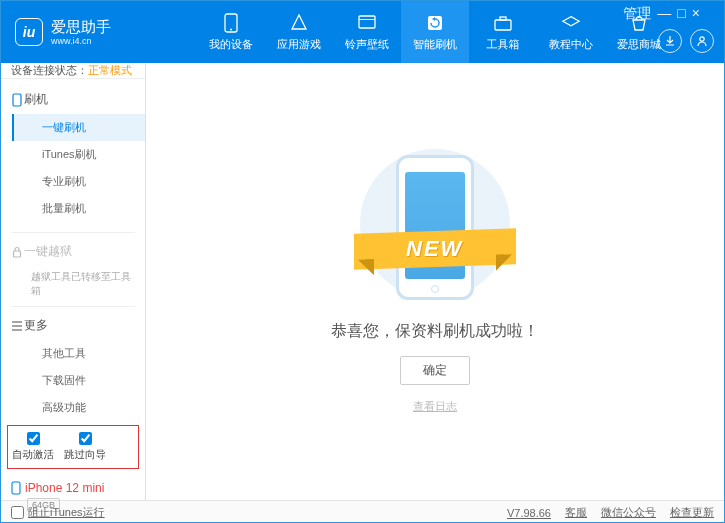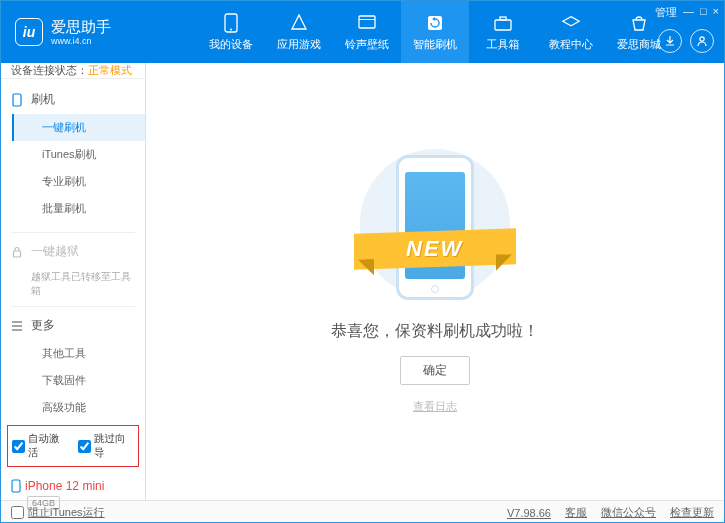--- a/index.html
+++ b/index.html
@@ -7,40 +7,40 @@
 
 .header { background: #0082e6; height: 62px; display: flex; align-items: center; color: #fff; position: relative; }
 .logo-area { display: flex; align-items: center; padding: 0 12px 0 14px; width: 145px; }
 .logo-icon { width: 28px; height: 28px; border: 1.5px solid #fff; border-radius: 6px; display: flex; align-items: center; justify-content: center; font-weight: bold; font-size: 14px; margin-right: 8px; font-style: italic; }
 .logo-text { font-size: 15px; line-height: 1; }
 .logo-sub { font-size: 9px; opacity: 0.9; margin-top: 2px; }
 .nav-tabs { display: flex; height: 62px; flex: 1; justify-content: center; }
 .nav-tab { width: 68px; display: flex; flex-direction: column; align-items: center; justify-content: center; cursor: pointer; font-size: 11px; gap: 4px; }
 .nav-tab.active { background: #1e95f1; }
 .nav-tab-icon { width: 20px; height: 20px; display: flex; align-items: center; justify-content: center; }
-.header-right { position: absolute; right: 5px; top: 4px; display: flex; gap: 6px; font-size: 11px; }
+.header-right { position: absolute; right: 24px; top: 4px; display: flex; gap: 6px; font-size: 14px; }
 .header-right span { cursor: pointer; opacity: 0.9; }
 .header-circles { position: absolute; right: 10px; bottom: 10px; display: flex; gap: 8px; }
 .circle-btn { width: 24px; height: 24px; border: 1.2px solid rgba(255,255,255,0.8); border-radius: 50%; display: flex; align-items: center; justify-content: center; cursor: pointer; }
 
 .body-area { display: flex; height: calc(523px - 62px - 24px); }
 
 .sidebar { width: 145px; border-right: 1px solid #e0e0e0; display: flex; flex-direction: column; font-size: 11px; color: #555; }
 .conn-status { padding: 0 10px; border-bottom: 1px solid #eee; }
 .conn-status .val { color: #ff9800; }
 .side-section { padding: 6px 0; }
-.side-head { display: flex; align-items: center; padding: 6px 10px; color: #555; gap: 8px; font-size: 12px; }
+.side-head { display: flex; align-items: center; padding: 6px 10px; color: #555; gap: 1px; font-size: 12px; }
 .side-head.locked { color: #bbb; }
 .side-item { padding: 6px 10px 6px 30px; cursor: pointer; color: #666; margin-left: 11px; }
 .side-item.active { background: #e6f3fd; color: #0082e6; border-left: 2px solid #0082e6; padding-left: 28px; }
 .side-note { padding: 4px 10px 4px 30px; color: #aaa; font-size: 10px; line-height: 1.4; }
 .side-sep { border-top: 1px solid #eee; margin: 4px 10px; }
 
 .checkbox-row { border: 1.5px solid #d33; margin: 4px 6px 6px 6px; padding: 6px 4px; display: flex; gap: 10px; align-items: center; font-size: 10.5px; }
-.checkbox-row label { display: flex; align-items: center; gap: 3px; color: #444; cursor: pointer; }
+.checkbox-row label { display: flex; align-items: center; gap: 3px; color: #444; cursor: pointer; flex-direction: column; }
 .checkbox-row input { accent-color: #0082e6; }
 
 .device-box { padding: 6px 10px; }
 .dev-name { color: #ef4444; font-size: 12px; display: flex; align-items: center; gap: 4px; }
 .dev-cap { display: inline-block; border: 1px solid #ccc; border-radius: 2px; padding: 1px 4px; font-size: 9px; color: #888; margin: 3px 0 2px 16px; }
 
 .main { flex: 1; display: flex; flex-direction: column; align-items: center; justify-content: center; position: relative; }
 .hero { text-align: center; }
 .phone-illus { width: 130px; height: 160px; margin: 0 auto 12px; position: relative; }
 .phone-bg { position: absolute; width: 150px; height: 150px; border-radius: 50%; background: #eaf3fa; left: -10px; top: 0; }

